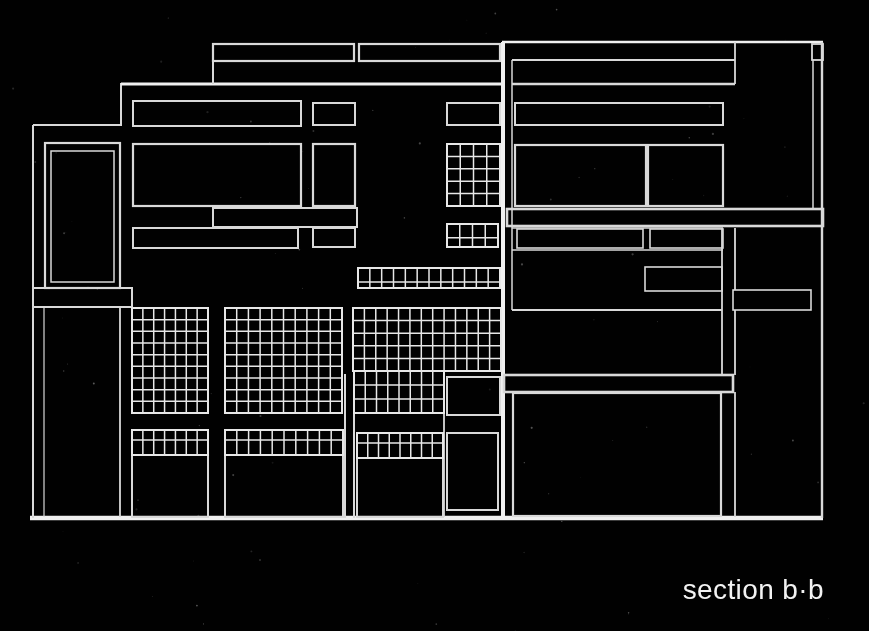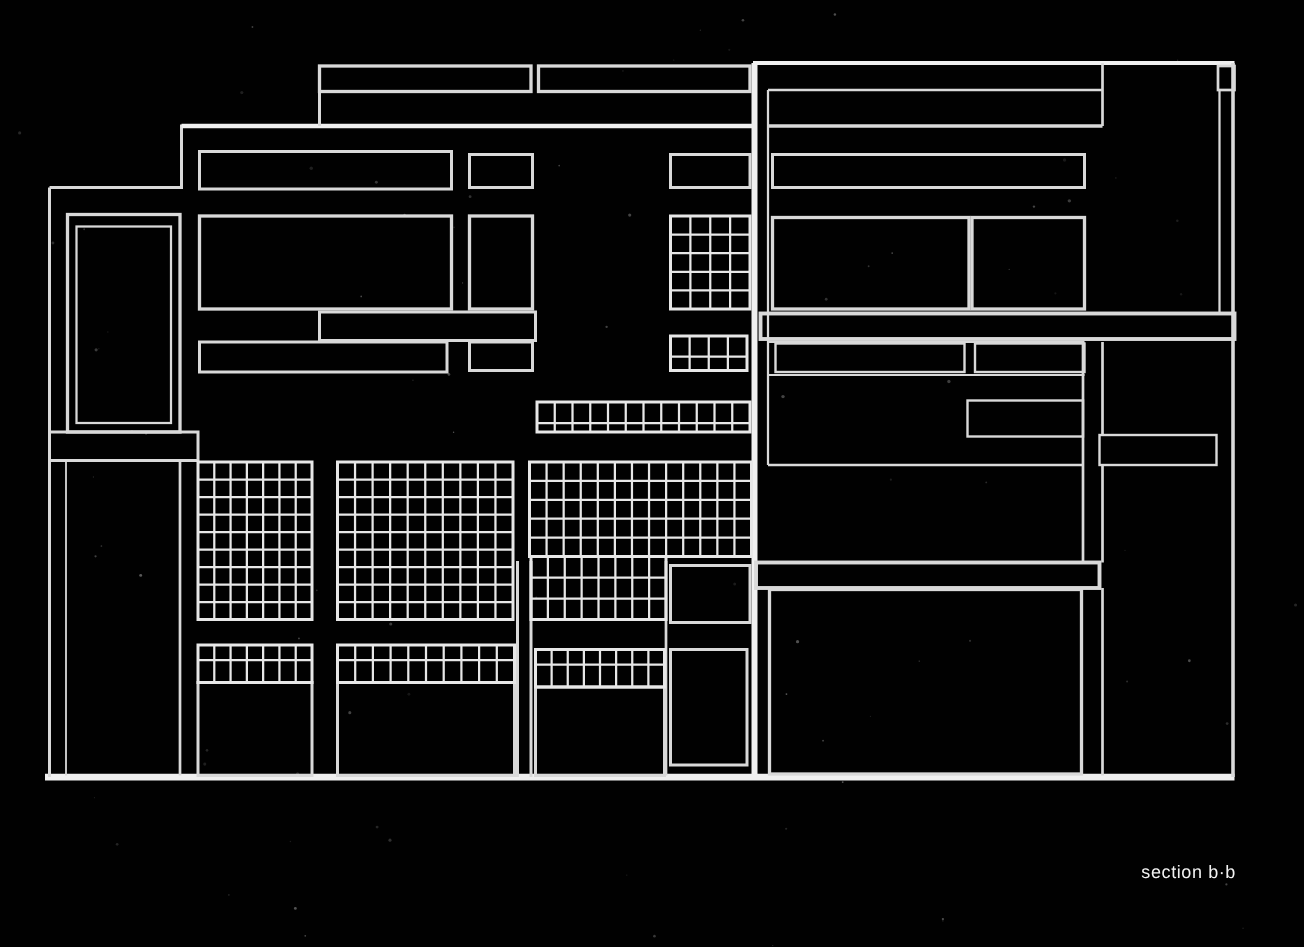--- a/index.html
+++ b/index.html
@@ -14,21 +14,21 @@
     background: #010101;
     overflow: hidden;
   }
   #drawing-svg { display: block; }
   .caption {
     position: absolute;
     top: 574px;
     left: 0;
     width: 824px;
     text-align: right;
-    font-size: 12px;
+    font-size: 28px;
     font-weight: 400;
     letter-spacing: 0.4px;
     color: #f2f2f2;
     -webkit-font-smoothing: antialiased;
   }
 </style>
 </head>
 <body>
 
 <div id="stage" style="background: rgb(1, 1, 1);">

